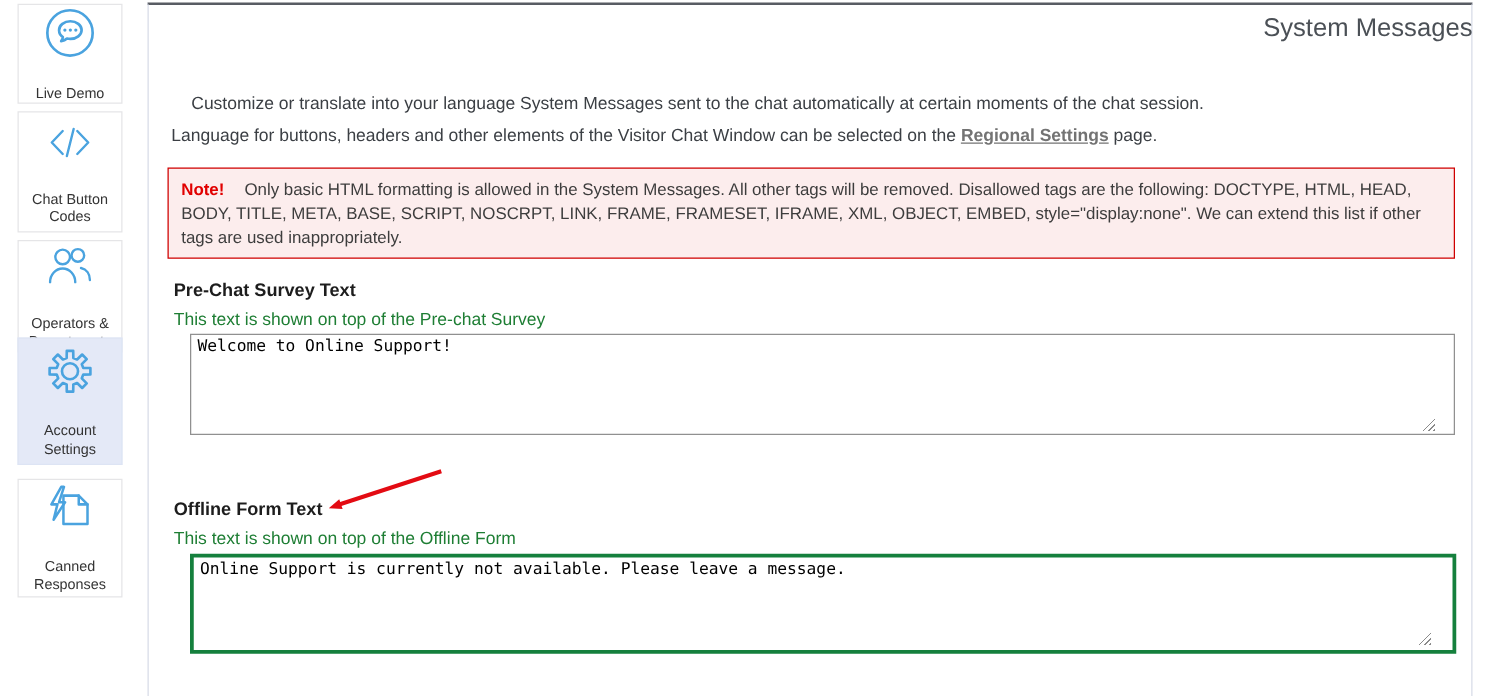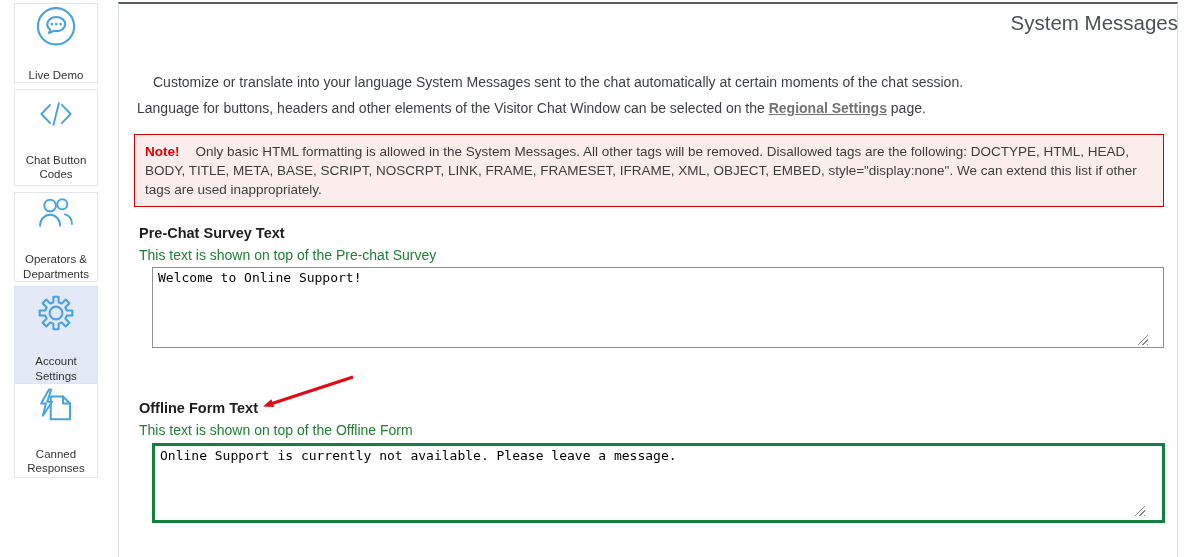--- a/index.html
+++ b/index.html
@@ -110,21 +110,21 @@
 <div class="side-card" style="top:192px;height:90px;">
   <svg class="icn" width="46" height="42" viewBox="0 0 48 48">
     <circle cx="31.5" cy="13.5" r="6"></circle>
     <path d="M34.5 25.5c5.3 1.2 8.5 5.8 8.5 11.5"></path>
     <circle cx="17" cy="15" r="7"></circle>
     <path d="M5 39c0-7.2 5.4-13 12-13s12 5.8 12 13"></path>
   </svg>
   <span class="lbl">Operators &amp; Departments</span>
 </div>
 
-<div class="side-card selected" style="top:270px;height:102px;margin-top:16px;">
+<div class="side-card selected" style="top:270px;height:102px;">
   <svg class="icn" width="44" height="44" viewBox="0 0 48 48">
     <path d="M21.1 12.4 L21.2 6.2 L26.8 6.2 L26.9 12.4 L30.2 13.7 L34.6 9.4 L38.6 13.4 L34.3 17.8 L35.6 21.1 L41.8 21.2 L41.8 26.8 L35.6 26.9 L34.3 30.2 L38.6 34.6 L34.6 38.6 L30.2 34.3 L26.9 35.6 L26.8 41.8 L21.2 41.8 L21.1 35.6 L17.8 34.3 L13.4 38.6 L9.4 34.6 L13.7 30.2 L12.4 26.9 L6.2 26.8 L6.2 21.2 L12.4 21.1 L13.7 17.8 L9.4 13.4 L13.4 9.4 L17.8 13.7 Z"></path>
     <circle cx="24" cy="24" r="7"></circle>
   </svg>
   <span class="lbl">Account Settings</span>
 </div>
 
 <div class="side-card" style="top:383px;height:95px;">
   <svg class="icn" width="44" height="42" viewBox="0 0 48 48">
     <path d="M18 12 h14 l8 8 v18 H18 Z"></path>

